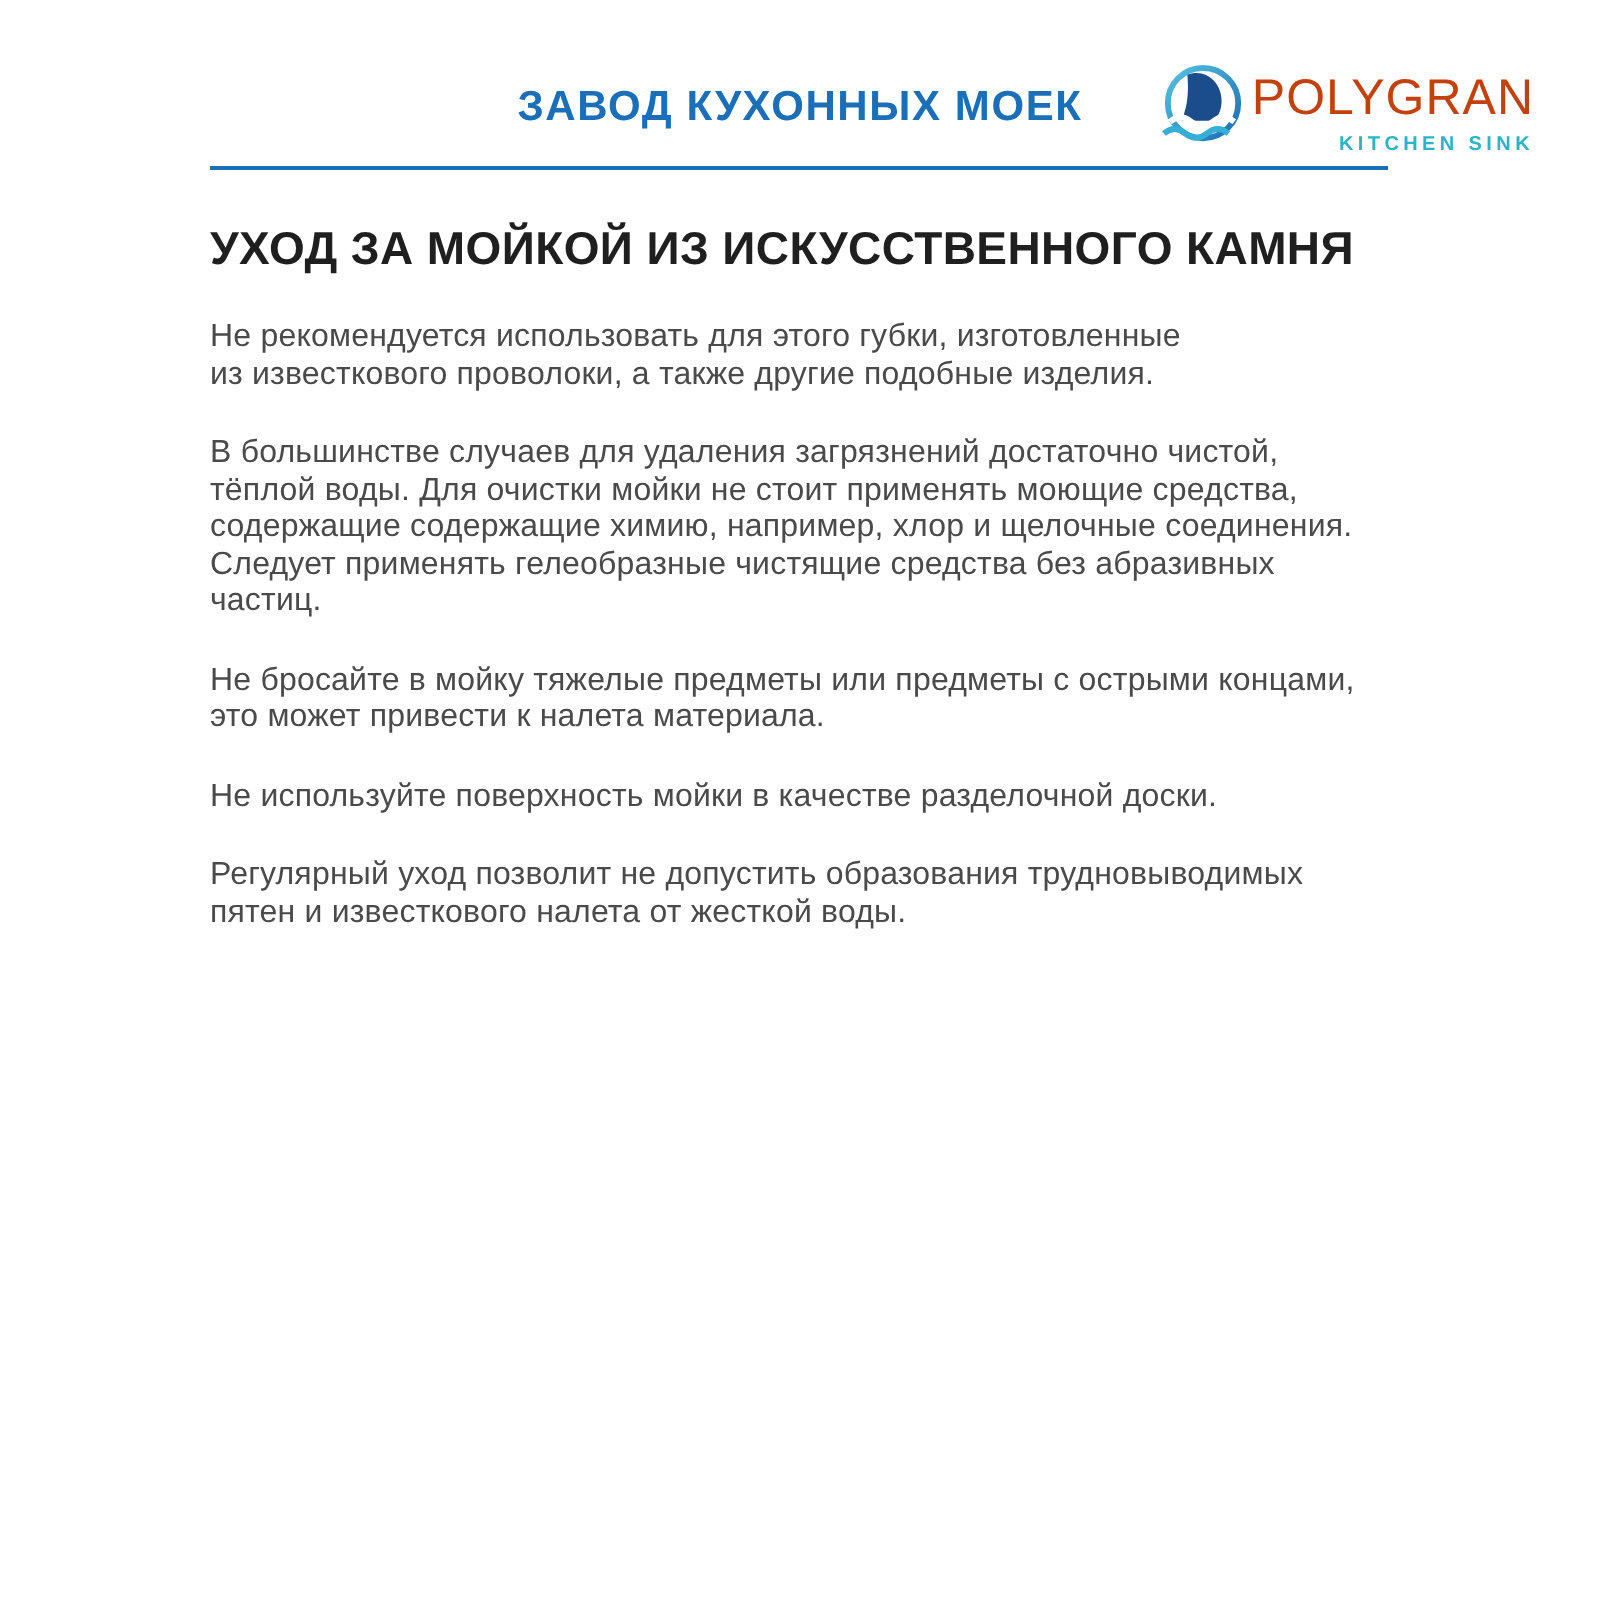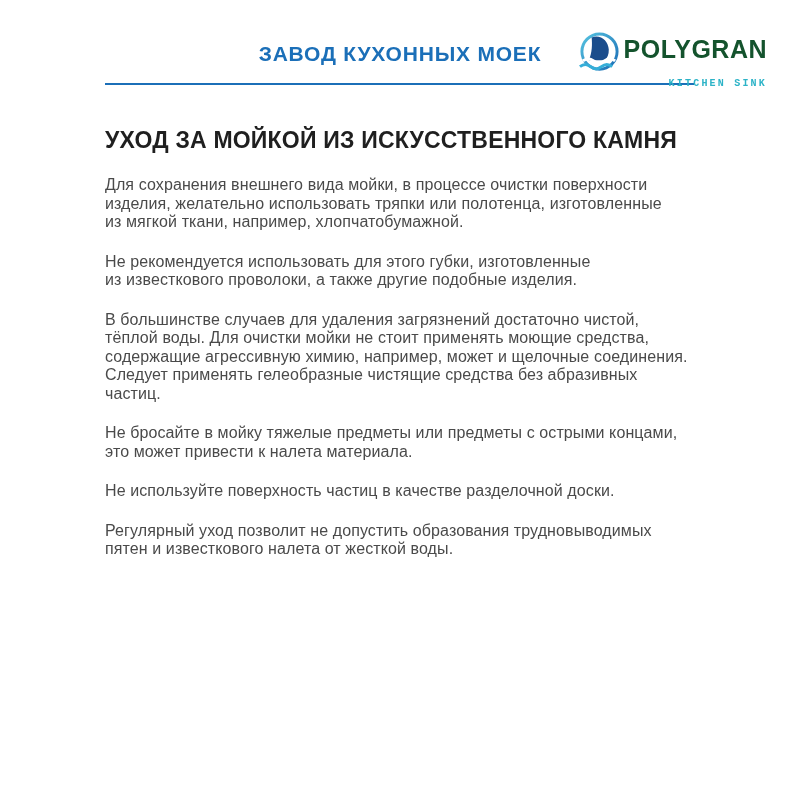--- a/index.html
+++ b/index.html
@@ -30,42 +30,41 @@
     right: 33px;
     top: 31px;
     display: flex;
     align-items: flex-start;
     gap: 3px;
   }
   .logo-icon { width: 43px; height: 47px; flex: 0 0 auto; }
   .logo-text { display: flex; flex-direction: column; align-items: flex-end; padding-top: 6px; }
   .brand-name {
     font-size: 25px;
-    font-weight: 700;
+    font-weight: 400;
     letter-spacing: 0.5px;
     line-height: 1;
-    color: #14532d;
+    color: #c2410c;
   }
   .brand-tagline {
     font-size: 10px;
     font-weight: 700;
     letter-spacing: 2.2px;
-    margin-top: 16px;
+    margin-top: 5px;
     color: #2cb3c7;
-    font-family: Liberation Mono, monospace;
   }
   .header-rule {
     border: none;
     border-top: 2.5px solid #1b6fb8;
     margin-left: 105px;
     width: 589px;
   }
 
   
-  .article { padding: 42px 15px 0 105px; }
+  .article { padding: 26px 15px 0 105px; }
   .article-title {
     font-size: 23px;
     font-weight: 700;
     letter-spacing: 0.2px;
     color: #1f1f1f;
     line-height: 27px;
     margin-bottom: 22px;
   }
   .para {
     font-size: 16px;
@@ -105,30 +104,27 @@
         <span class="brand-tagline">KITCHEN SINK</span>
       </span>
     </div>
   </header>
 
   <hr class="header-rule">
 
   <main class="article">
     <h1 class="article-title">УХОД ЗА МОЙКОЙ ИЗ ИСКУССТВЕННОГО КАМНЯ</h1>
 
-    <p class="para">Для сохранения внешнего вида мойки, в процессе очистки поверхности
-изделия, желательно использовать тряпки или полотенца, изготовленные
-из мягкой ткани, например, хлопчатобумажной.</p>
     <p class="para">Не рекомендуется использовать для этого губки, изготовленные
 из известкового проволоки, а также другие подобные изделия.</p>
     <p class="para">В большинстве случаев для удаления загрязнений достаточно чистой,
 тёплой воды. Для очистки мойки не стоит применять моющие средства,
-содержащие агрессивную химию, например, может и щелочные соединения.
+содержащие содержащие химию, например, хлор и щелочные соединения.
 Следует применять гелеобразные чистящие средства без абразивных
 частиц.</p>
     <p class="para">Не бросайте в мойку тяжелые предметы или предметы с острыми концами,
 это может привести к налета материала.</p>
-    <p class="para">Не используйте поверхность частиц в качестве разделочной доски.</p>
+    <p class="para">Не используйте поверхность мойки в качестве разделочной доски.</p>
     <p class="para">Регулярный уход позволит не допустить образования трудновыводимых
 пятен и известкового налета от жесткой воды.</p>
   </main>
 
 </div>
 
 </body></html>

